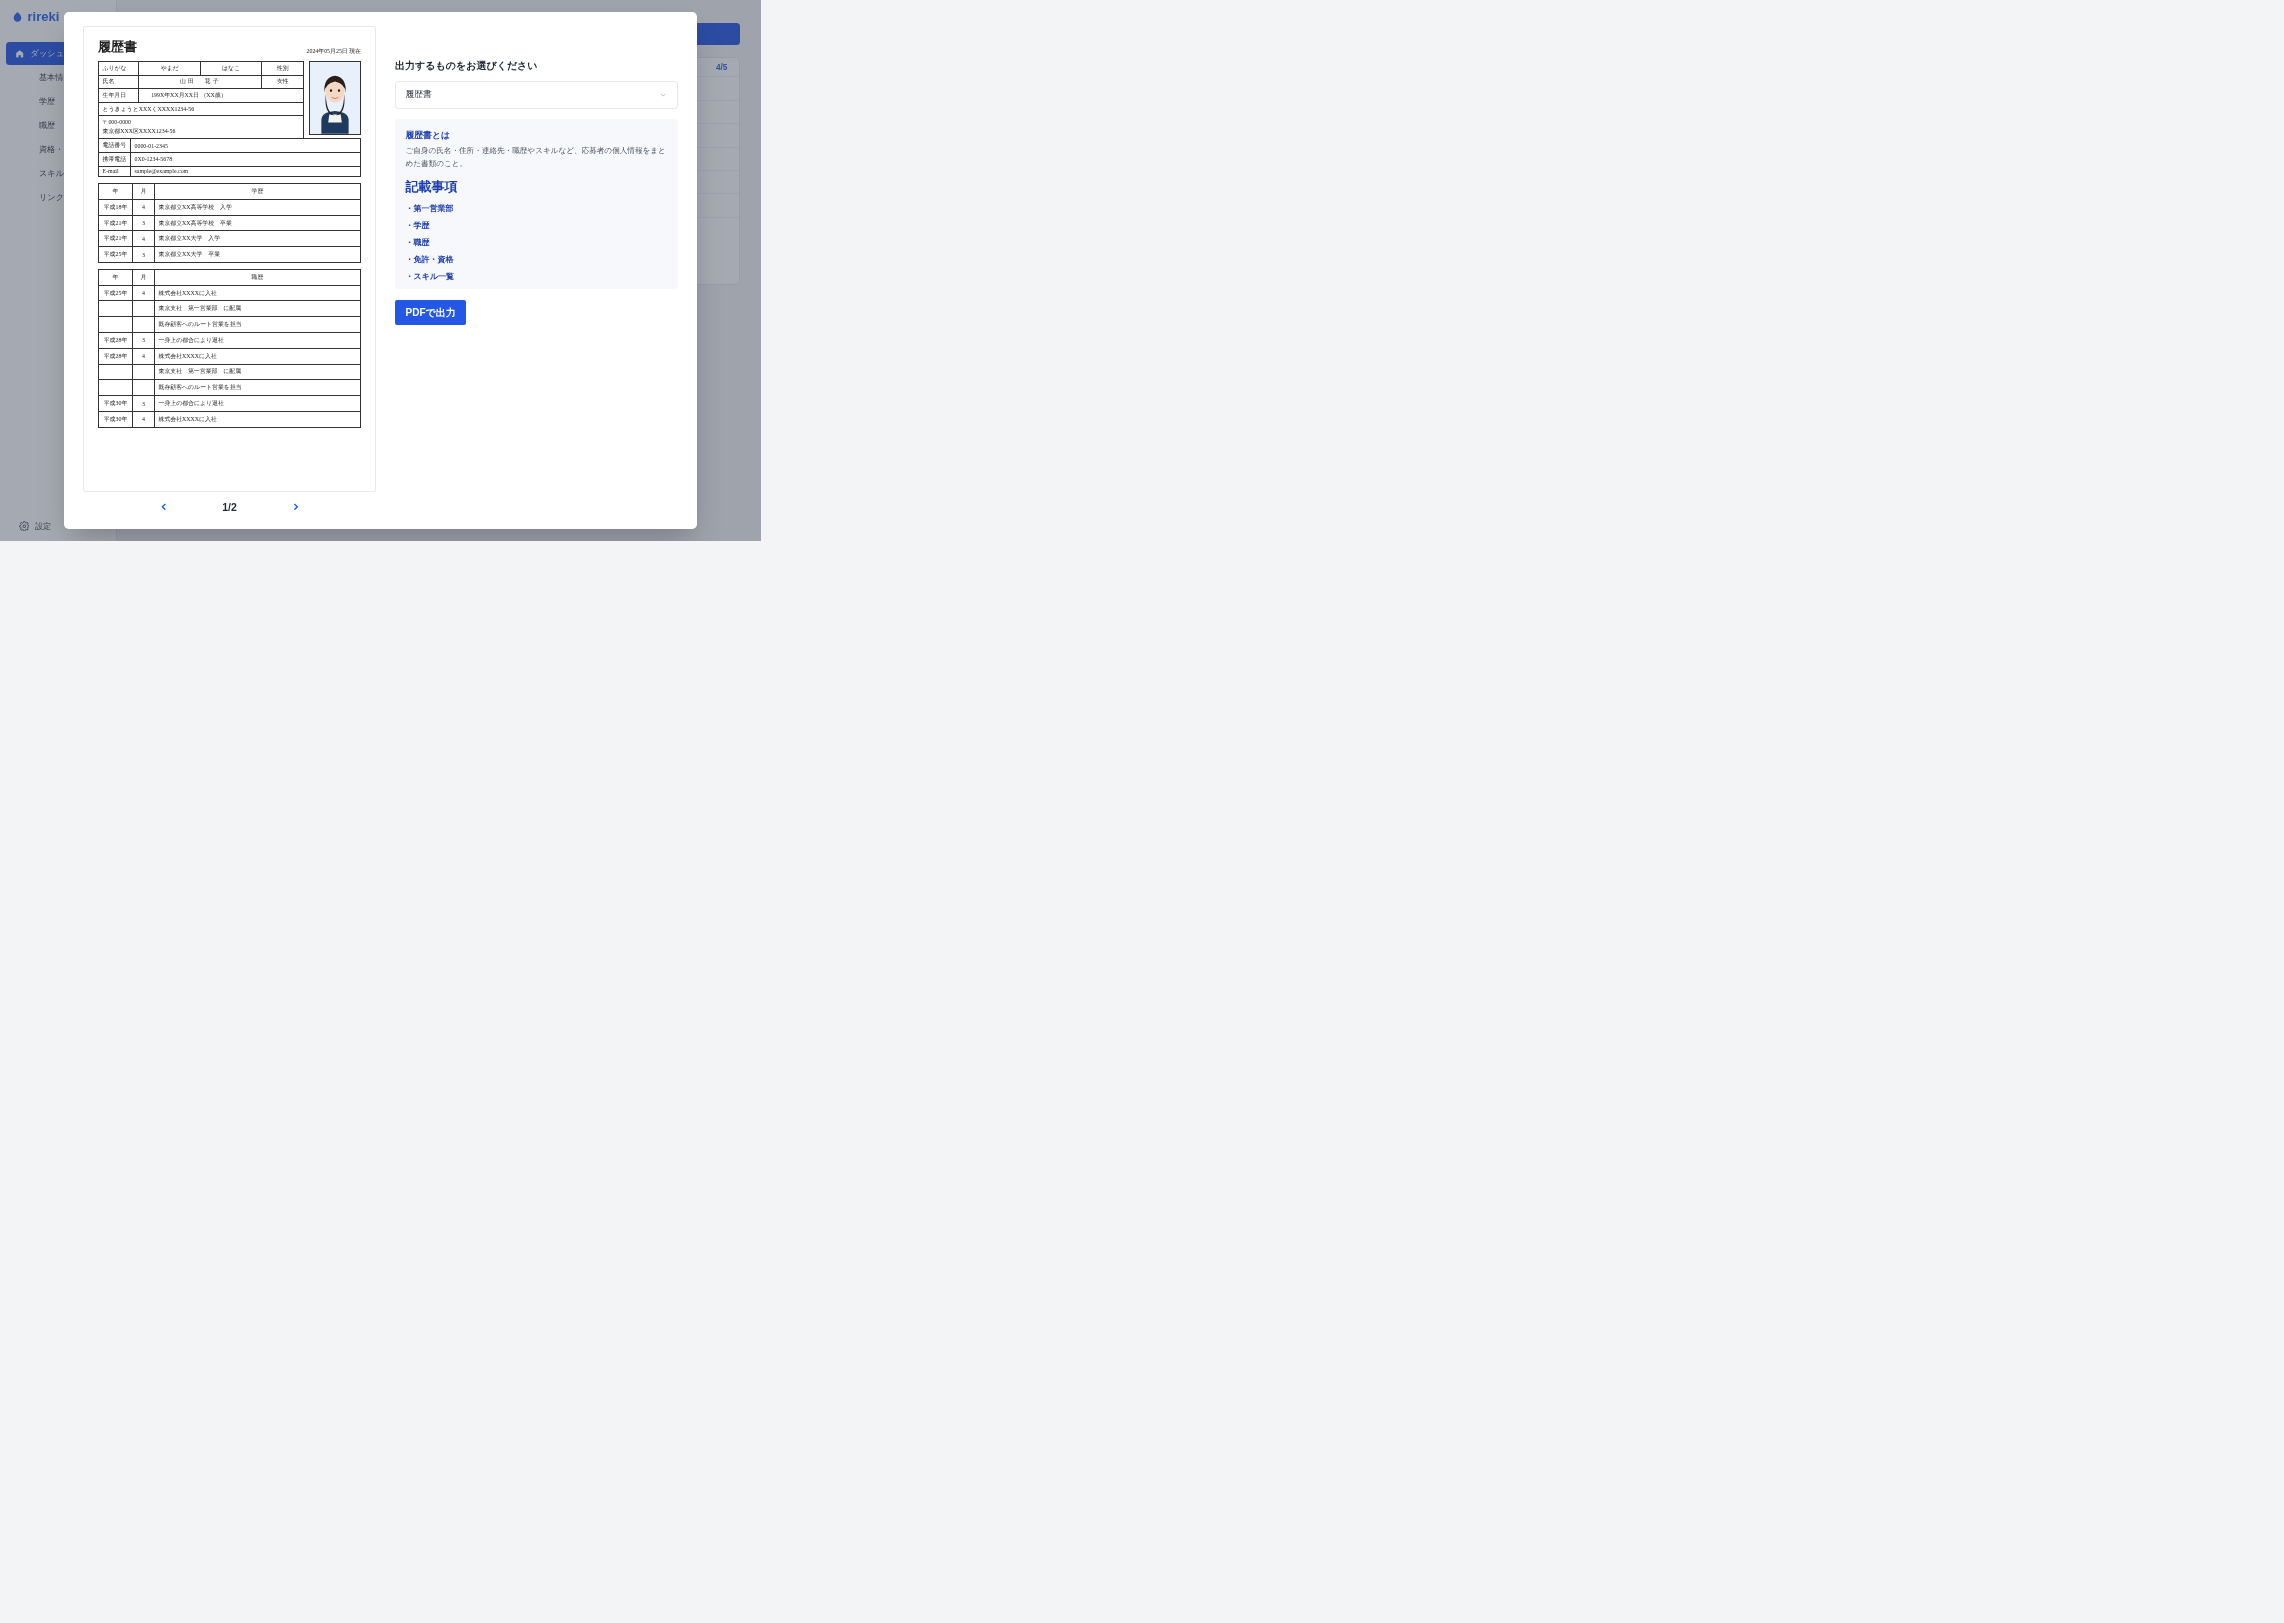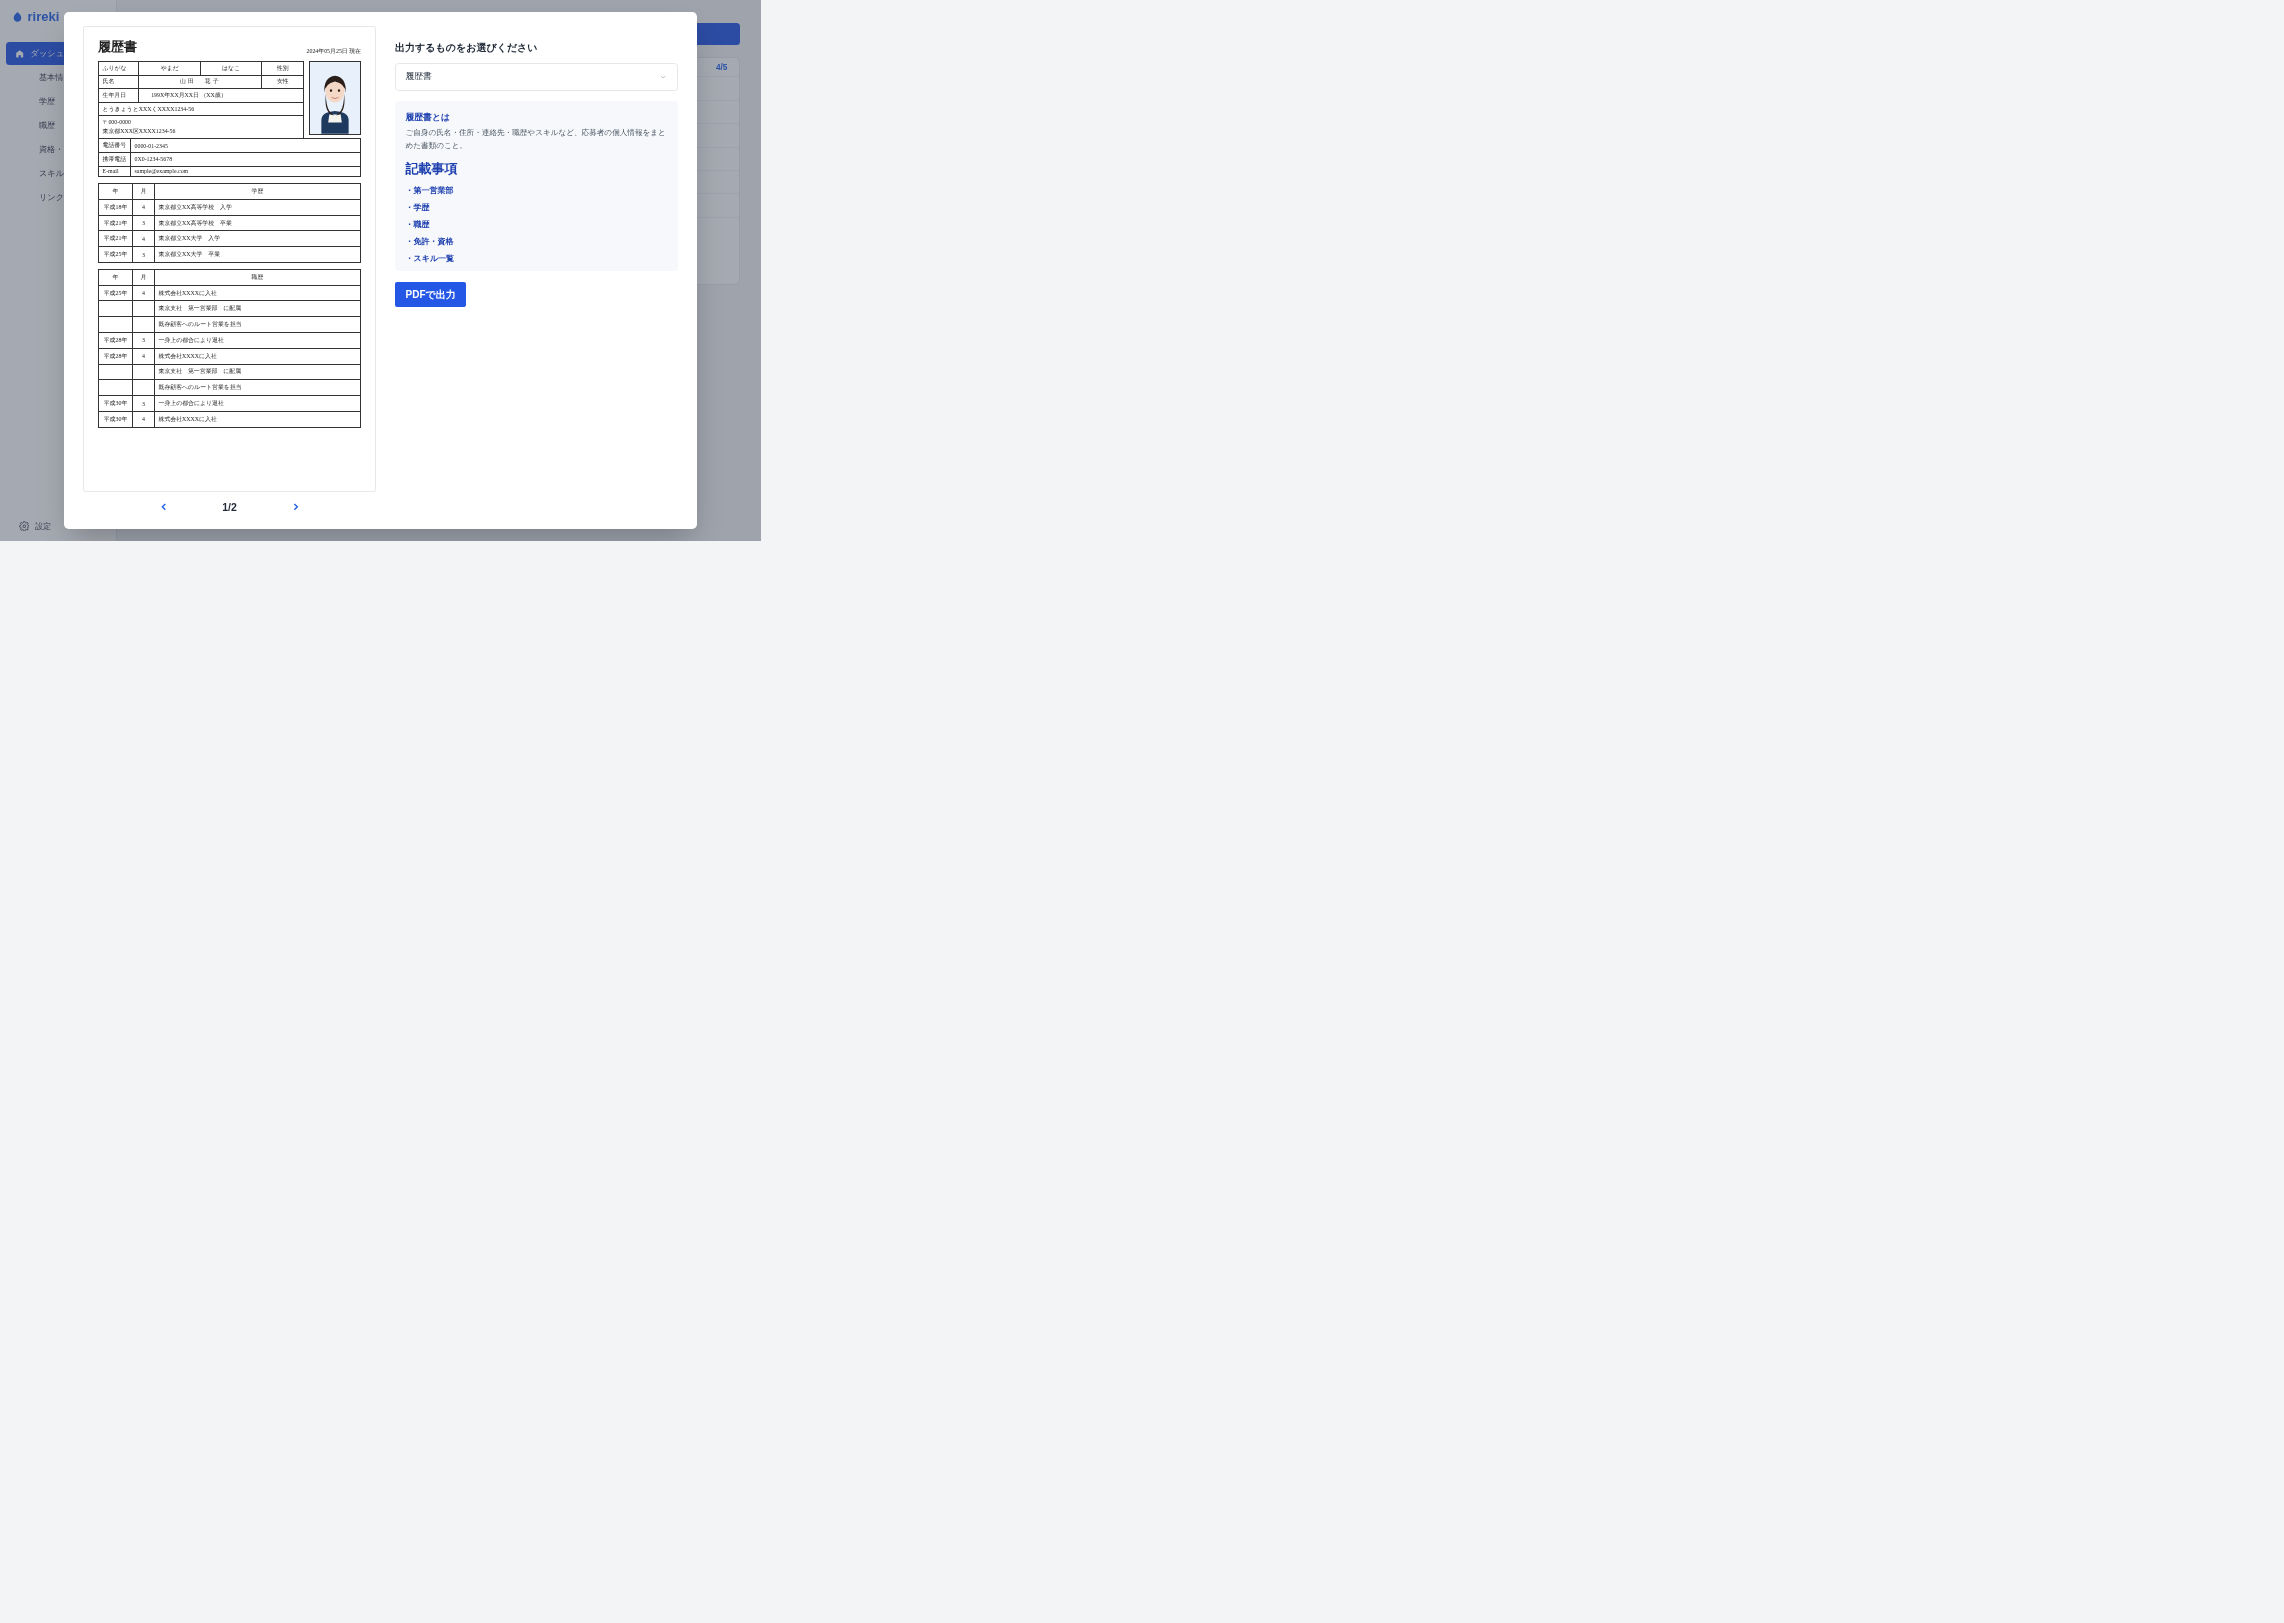--- a/index.html
+++ b/index.html
@@ -56,21 +56,21 @@
 .hist-tbl th { text-align:center; }
 .col-year { width:34px; text-align:center; }
 .col-month { width:22px; text-align:center; }
 .hist-desc { padding-left:4.7px; }
 
 .pager { display:flex; align-items:center; justify-content:center; gap:53px; padding:9.4px 0 2.3px; }
 .pager-arrow { width:11.7px; height:11.7px; cursor:pointer; color:#2563eb;}
 .pager-text { font-size:10.5px; font-weight:600; }
 
 .side-panel { flex:1; padding-top: 15px; }
-.side-heading { font-size:10px; font-weight:600; margin-bottom:8.2px; }
+.side-heading { font-size:10px; font-weight:600; margin-bottom:8.2px;margin-top:18px; }
 .select-box { border:0.6px solid #e5e7eb; border-radius:3.5px; padding:7px 9.4px; display:flex; justify-content:space-between; align-items:center; cursor:pointer; font-size:8.8px;}
 .select-box svg { width:8.2px; height:8.2px; color:#9ca3af;}
 .info-box { background:#f6f8fb; border-radius:3.5px; padding:10.5px 10.5px 4.7px; margin-top:10.5px; }
 .info-title1 { color:#1e40af; font-weight:700; font-size:8.8px; margin-bottom:3.5px;}
 .info-desc { font-size:7.6px; color:#4b5563; line-height:1.6; margin-bottom:8.2px;}
 .info-title2 { color:#1e40af; font-weight:700; font-size:13px; margin-bottom:4.7px;}
 .info-list { list-style:none; }
 .info-list li { color:#1e40af; font-weight:700; font-size:8px; padding:2.9px 0;}
 .info-list li::before { content:"・"; color:#1e40af; }
 .pdf-btn { margin-top:10.5px; background:#2457e6; color:#fff; border:none; border-radius:2px; padding:5.9px 10.5px; font-size:10px; font-weight:600; cursor:pointer;}

